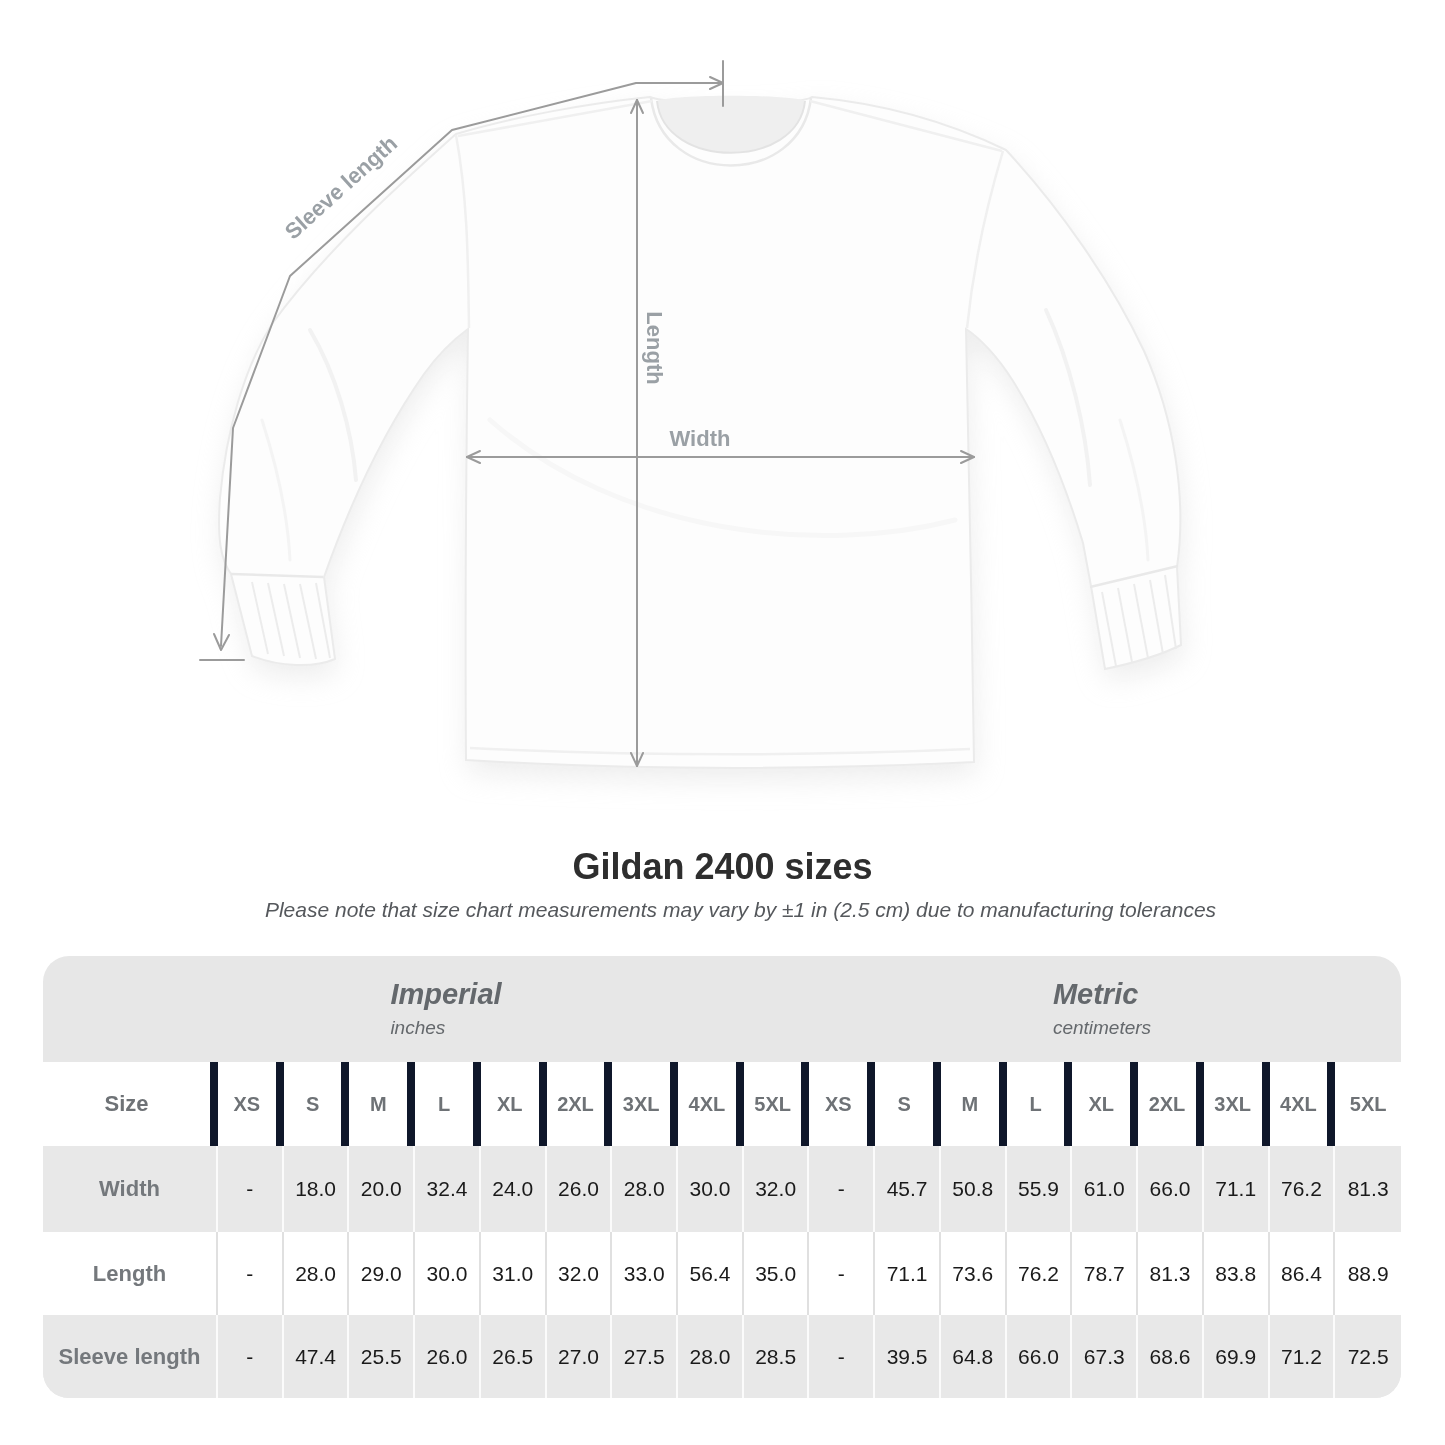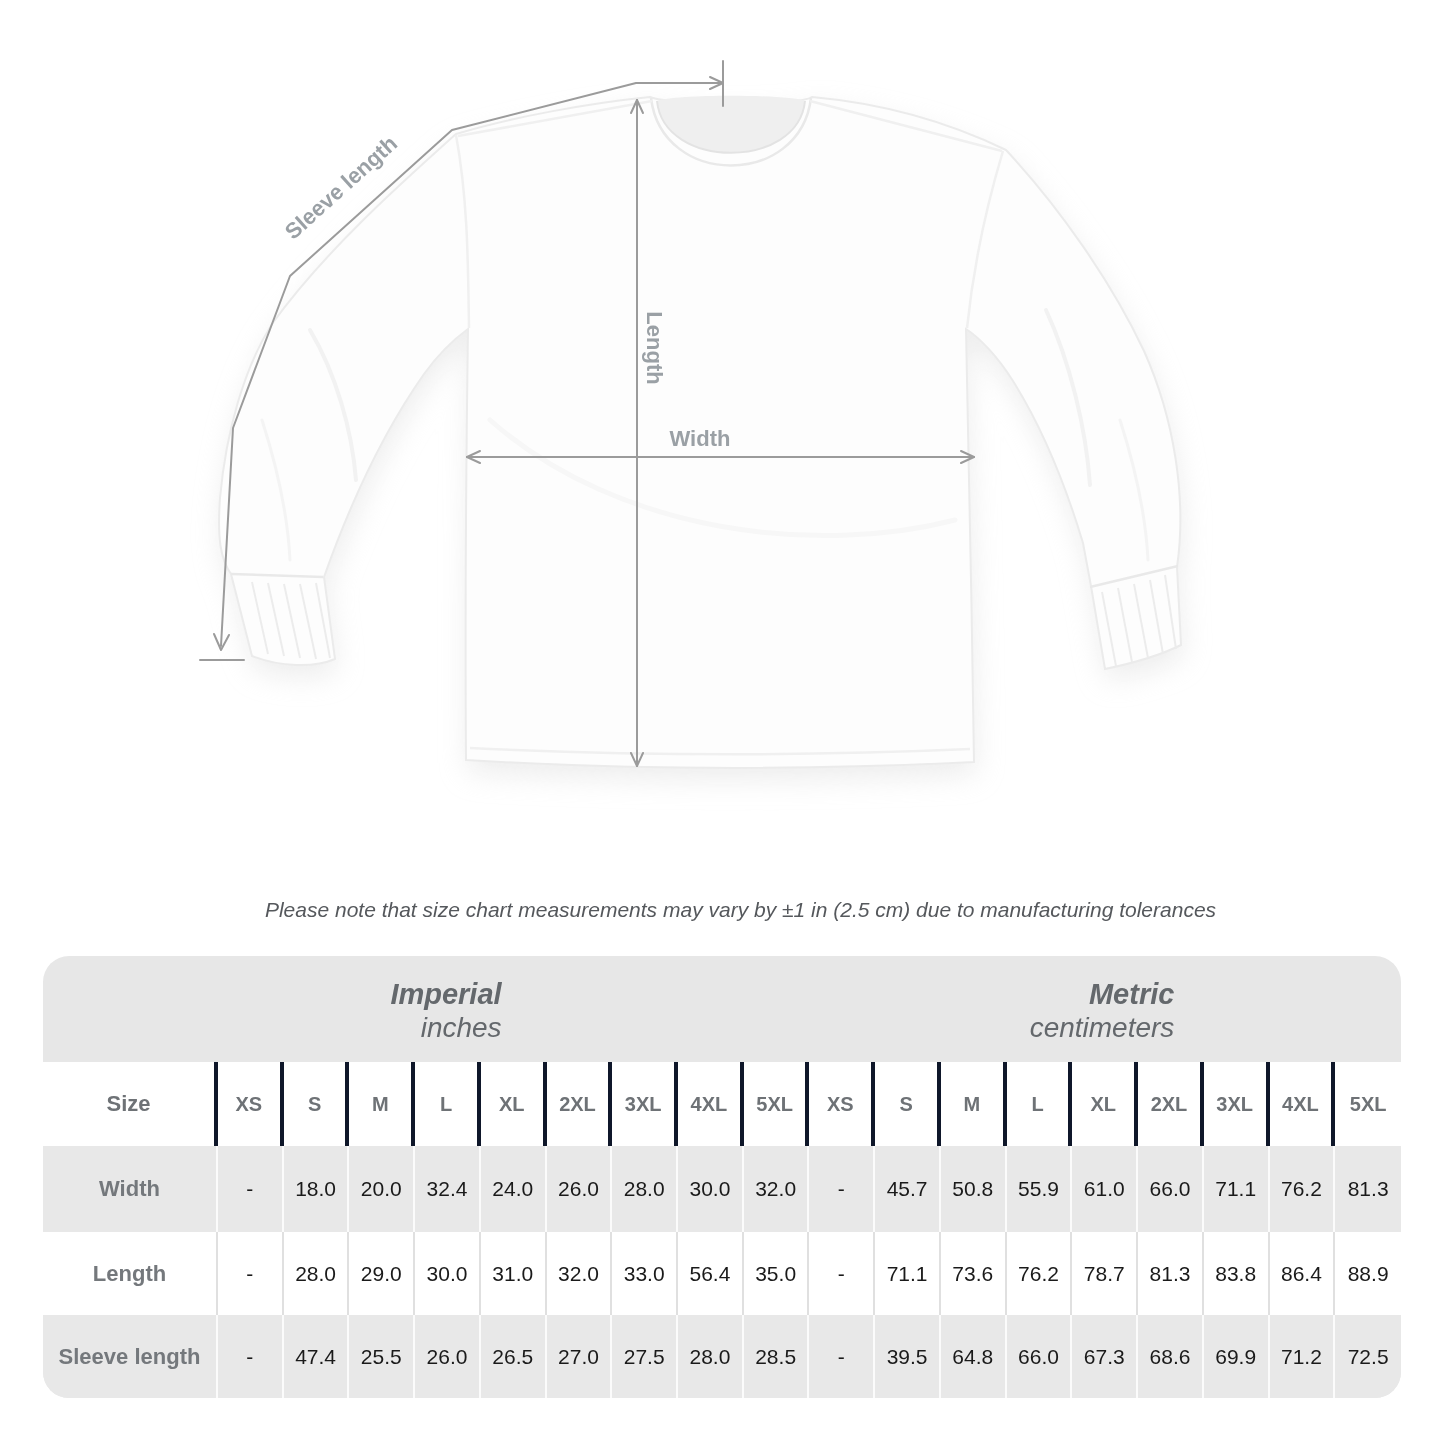--- a/index.html
+++ b/index.html
@@ -13,32 +13,32 @@
   
   .page-title { position: absolute; top: 846px; left: 0; width: 1445px;
                 text-align: center; font-size: 36px; font-weight: bold; color: #2e2e2e; }
   .page-note  { position: absolute; top: 898px; left: 0; width: 1445px;
                 text-align: center; font-size: 21px; font-style: italic; color: #55585c; padding-left: 36px; }
 
   
   .table-box { position: absolute; left: 43px; top: 956px; width: 1358px; height: 442px;
                background: #e7e7e7; border-radius: 26px; overflow: hidden; }
   .group-strip { position: absolute; left: 0; top: 0; width: 100%; height: 106px; }
-  .group-block { position: absolute; top: 21px; transform: translateX(-50%); text-align: right; }
+  .group-block { position: absolute; top: 21px; transform: translateX(-50%); text-align: left; }
   .group-block.imperial { left: 403px; }
   .group-block.metric   { left: 1059px; }
   .group-label { font-size: 29px; font-weight: bold; font-style: italic; color: #64686c; line-height: 34px; }
-  .group-unit  { font-size: 28px; font-style: italic; color: #64686c; line-height: 24px; margin-top: 5px; }
+  .group-unit  { font-size: 19px; font-style: italic; color: #64686c; line-height: 24px; margin-top: 5px; }
 
   .grid { position: absolute; left: 0; top: 106px; width: 100%; height: 336px;
           display: grid;
           grid-template-columns: 175px repeat(18, 1fr);
           grid-template-rows: 84px 86px 83px 83px; }
   .cell { display: flex; align-items: center; justify-content: center; }
-  .cell.head  { background: #ffffff; border-right: 4px solid #0f172a;
+  .cell.head  { background: #ffffff; border-right: 8px solid #0f172a;
                 font-size: 20px; font-weight: bold; color: #6e7276; }
   .cell.white { background: #ffffff; border-right: 2px solid #e0e0e0; }
   .cell.gray  { background: #e8e8e8; border-right: 2px solid #fbfbfb; }
   .cell.last  { border-right: none; }
   .cell.corner { font-size: 22px; }
   .cell.lab { font-size: 22px; font-weight: bold; color: #74787c; }
   .cell.val { font-size: 21px; color: #1a1a1a; }
 </style>
 </head>
 <body>
@@ -114,20 +114,21 @@
       <path d="M 961 451 L 974 457 L 961 463"></path>
     </g>
 
     <g font-family="Liberation Sans, sans-serif" font-weight="bold" font-size="22" fill="#9aa0a5">
       <text x="346" y="193" text-anchor="middle" transform="rotate(-42 346 193)">Sleeve length</text>
       <text x="647" y="348" text-anchor="middle" transform="rotate(90 647 348)">Length</text>
       <text x="700" y="446" text-anchor="middle">Width</text>
     </g>
   </svg>
 
+  <div class="page-title">Gildan 2400 sizes</div>
   <div class="page-note">Please note that size chart measurements may vary by ±1 in (2.5 cm) due to manufacturing tolerances</div>
 
   <div class="table-box">
     <div class="group-strip">
       <div class="group-block imperial">
         <div class="group-label">Imperial</div>
         <div class="group-unit">inches</div>
       </div>
       <div class="group-block metric">
         <div class="group-label">Metric</div>

